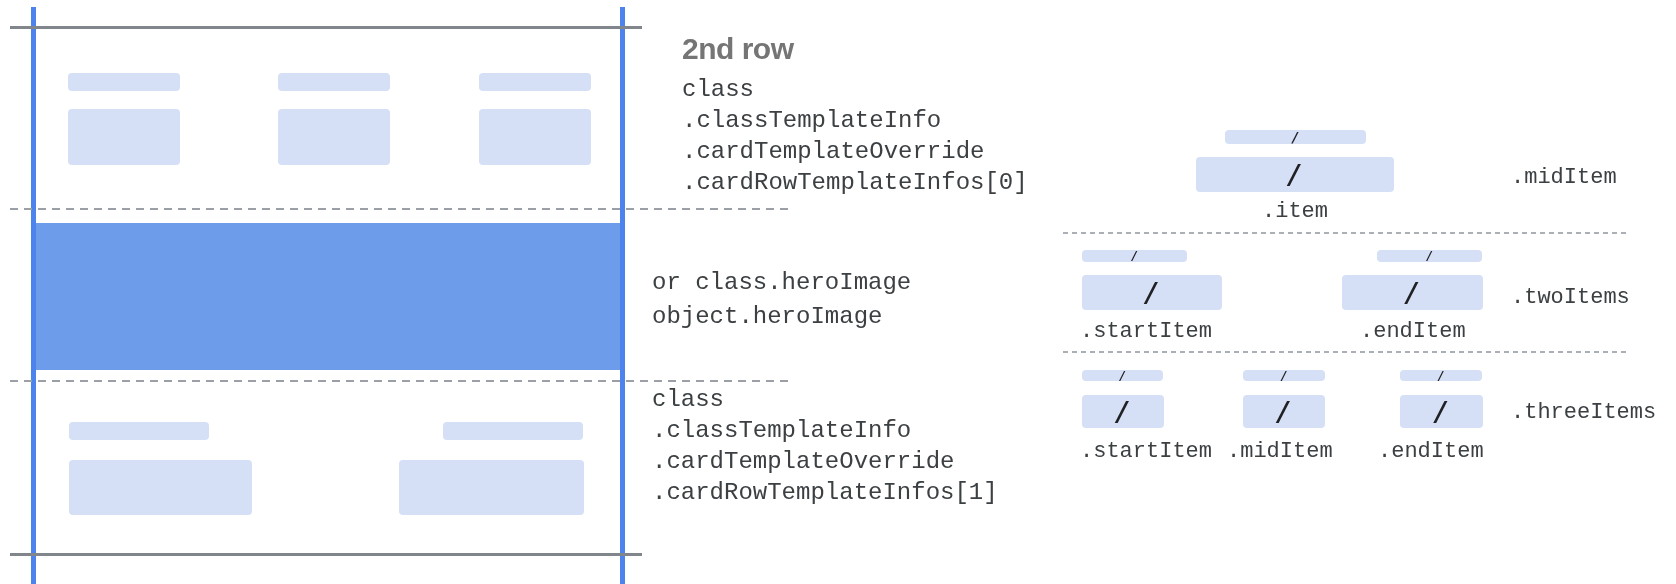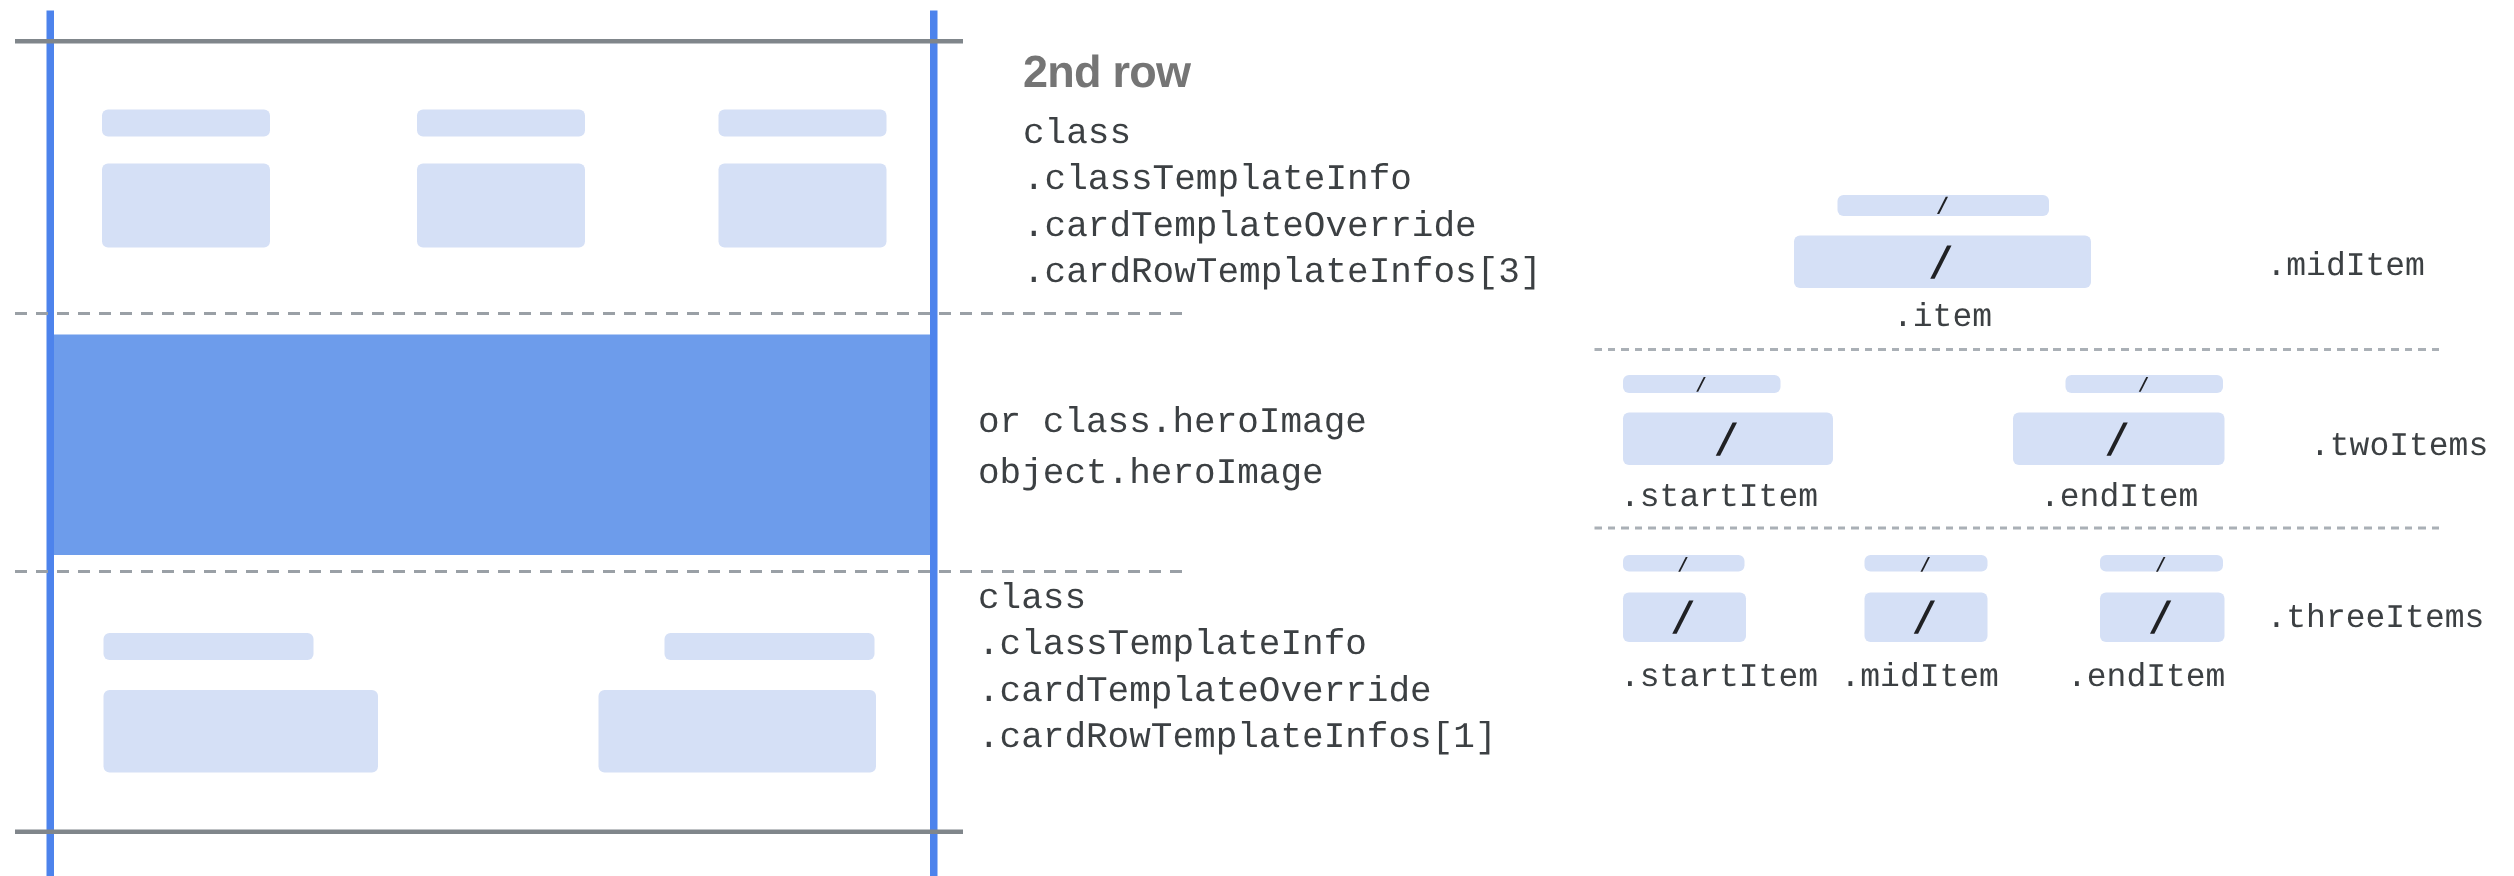--- a/index.html
+++ b/index.html
@@ -65,21 +65,21 @@
   <div class="bar" style="left:69px;top:422px;width:140px;height:18px;"></div>
   <div class="bar" style="left:69px;top:460px;width:183px;height:55px;"></div>
   <div class="bar" style="left:443px;top:422px;width:140px;height:18px;"></div>
   <div class="bar" style="left:399px;top:460px;width:185px;height:55px;"></div>
 
   <div class="anno" style="top:30px;margin-left:30px;">
     <div class="anno-heading">2nd row</div>
     <div class="mono anno-line">class</div>
     <div class="mono anno-line">.classTemplateInfo</div>
     <div class="mono anno-line">.cardTemplateOverride</div>
-    <div class="mono anno-line">.cardRowTemplateInfos[3]</div>
+    <div class="mono anno-line">.cardRowTemplateInfos[0]</div>
   </div>
 
   <div class="anno hero-lines" style="top:266px;">
     <div class="mono anno-line">or class.heroImage</div>
     <div class="mono anno-line">object.heroImage</div>
   </div>
 
   <div class="anno" style="top:384px;">
     <div class="mono anno-line">class</div>
     <div class="mono anno-line">.classTemplateInfo</div>
@@ -106,21 +106,21 @@
     <span class="slash slash-big">/</span>
   </div>
   <div class="bar" style="left:1377px;top:250px;width:105px;height:12px;">
     <span class="slash slash-sm">/</span>
   </div>
   <div class="bar" style="left:1342px;top:275px;width:141px;height:35px;">
     <span class="slash slash-big">/</span>
   </div>
   <div class="mono item-label" style="left:1080px;top:321px;">.startItem</div>
   <div class="mono item-label" style="left:1360px;top:321px;">.endItem</div>
-  <div class="mono layout-name" style="left:1511px;top:287px;margin-left:29px;">.twoItems</div>
+  <div class="mono layout-name" style="left:1511px;top:287px;">.twoItems</div>
 
   <div class="bar" style="left:1082px;top:370px;width:81px;height:11px;">
     <span class="slash slash-sm">/</span>
   </div>
   <div class="bar" style="left:1082px;top:395px;width:82px;height:33px;">
     <span class="slash slash-big">/</span>
   </div>
   <div class="bar" style="left:1243px;top:370px;width:82px;height:11px;">
     <span class="slash slash-sm">/</span>
   </div>

